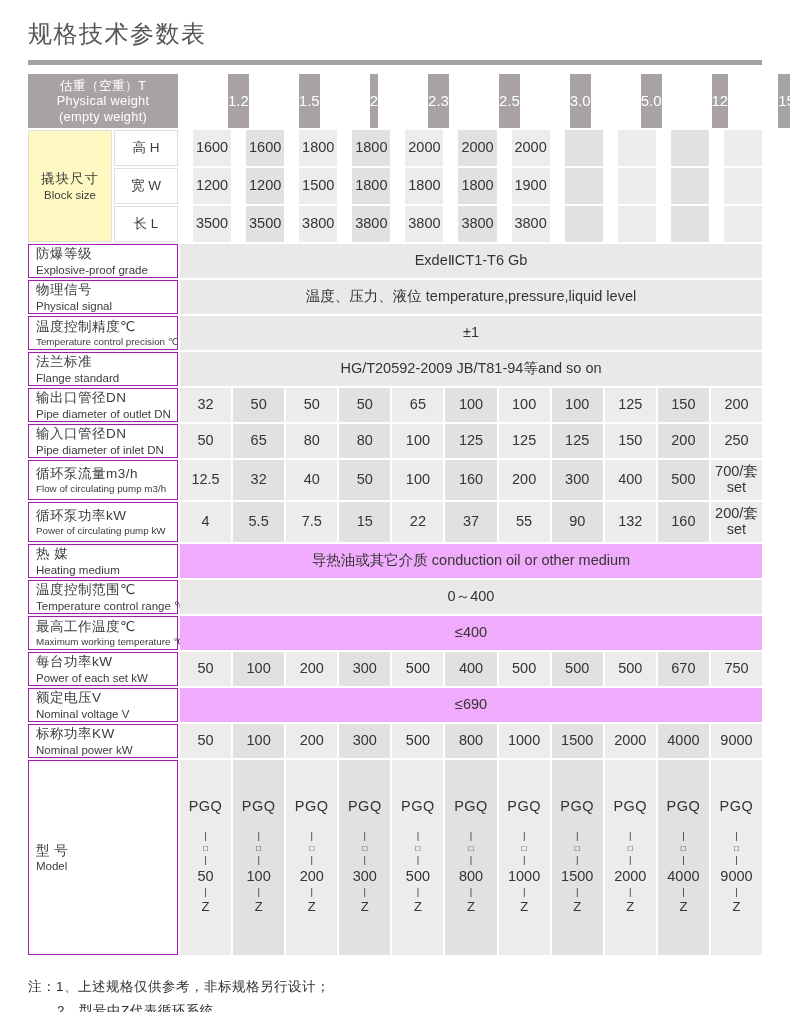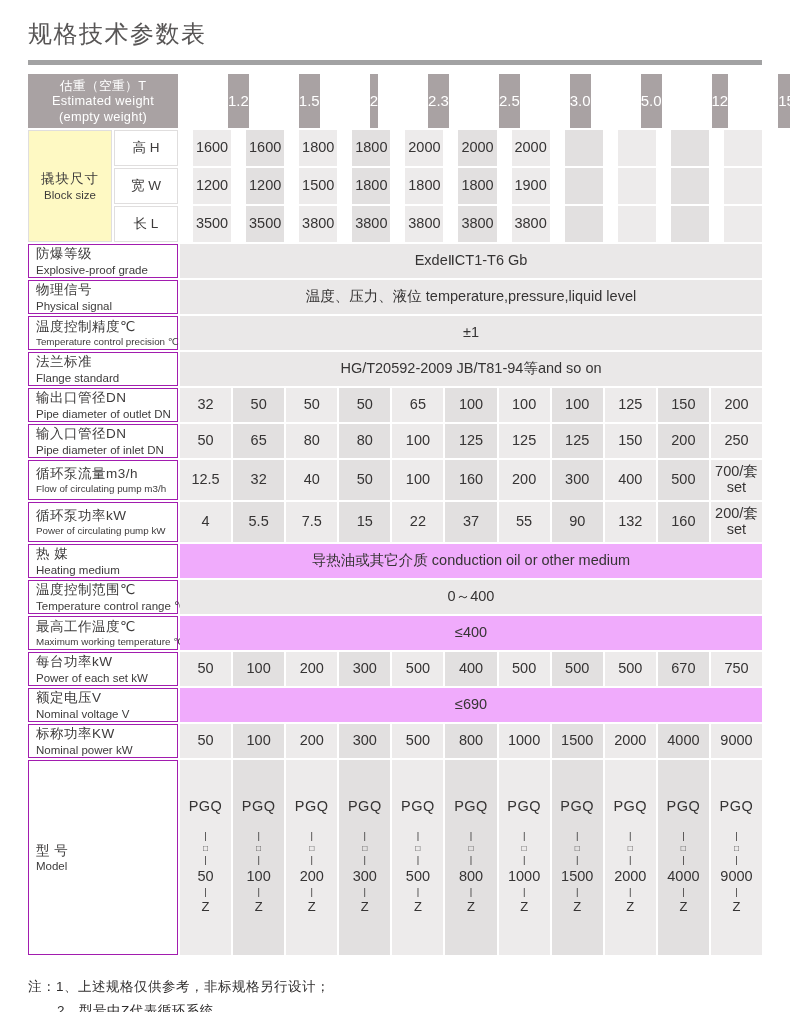--- a/index.html
+++ b/index.html
@@ -85,21 +85,21 @@
 <body>
 
 <div class="page">
   <div class="page-title">规格技术参数表</div>
   <div class="title-divider"></div>
 
   <div class="spec-table">
     <div class="t-row header">
       <div class="header-label">
         <span>估重（空重）T</span>
-        <span>Estimated weight</span>
+        <span>Physical weight</span>
         <span>(empty weight)</span>
       </div>
 
     <div class="cell header-col">1.2</div>
         <div class="cell header-col">1.5</div>
         <div class="cell header-col">2</div>
         <div class="cell header-col">2.3</div>
         <div class="cell header-col">2.5</div>
         <div class="cell header-col">3.0</div>
         <div class="cell header-col">5.0</div>

